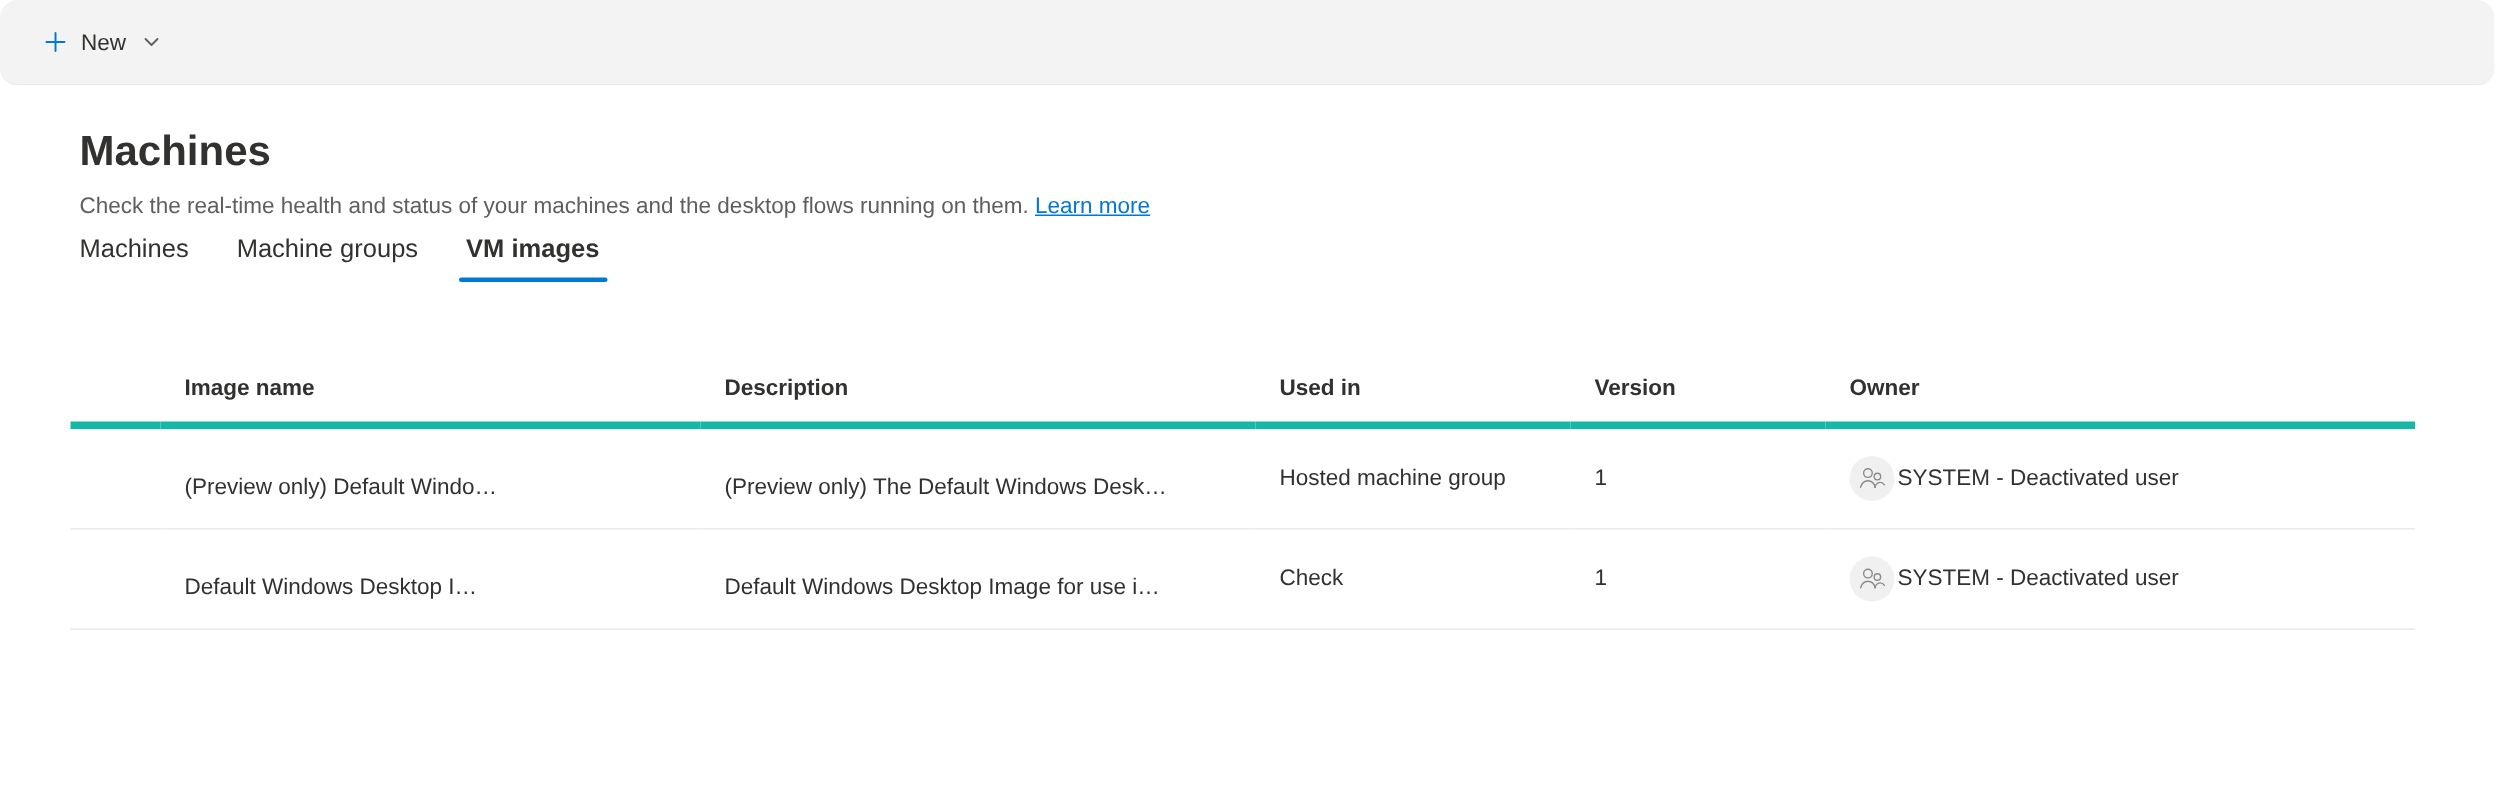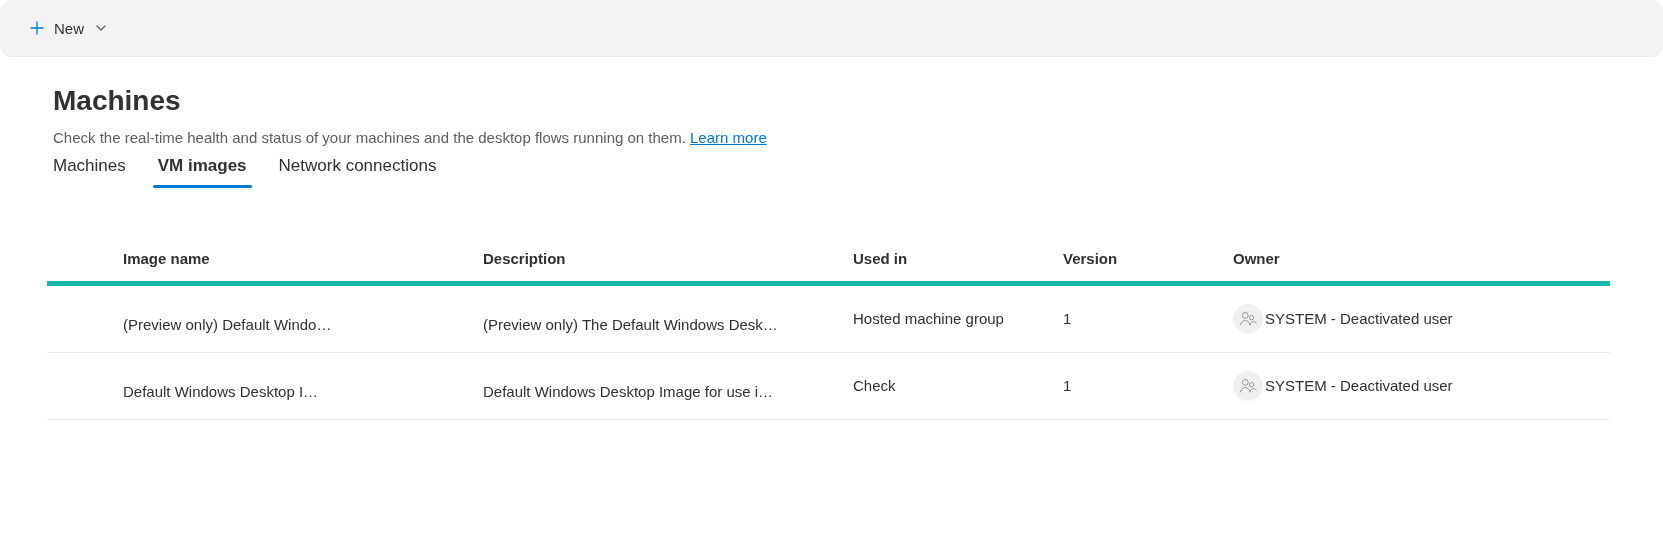--- a/index.html
+++ b/index.html
@@ -217,22 +217,22 @@
 </div>
 
 <div class="content">
   <h1 class="page-title">Machines</h1>
   <p class="page-description">
     <span>Check the real-time health and status of your machines and the desktop flows running on them. </span><a href="#" class="learn-more-link">Learn more</a>
   </p>
 
   <div class="tabs">
     <button class="tab">Machines</button>
+    <button class="tab">Machine groups</button>
     <button class="tab active">VM images</button>
-    <button class="tab">Network connections</button>
   </div>
 
   <div class="table-wrap">
     <table>
       <thead>
         <tr>
           <th class="col-checkbox"></th>
           <th class="col-name">Image name</th>
           <th class="col-desc">Description</th>
           <th class="col-used">Used in</th>

